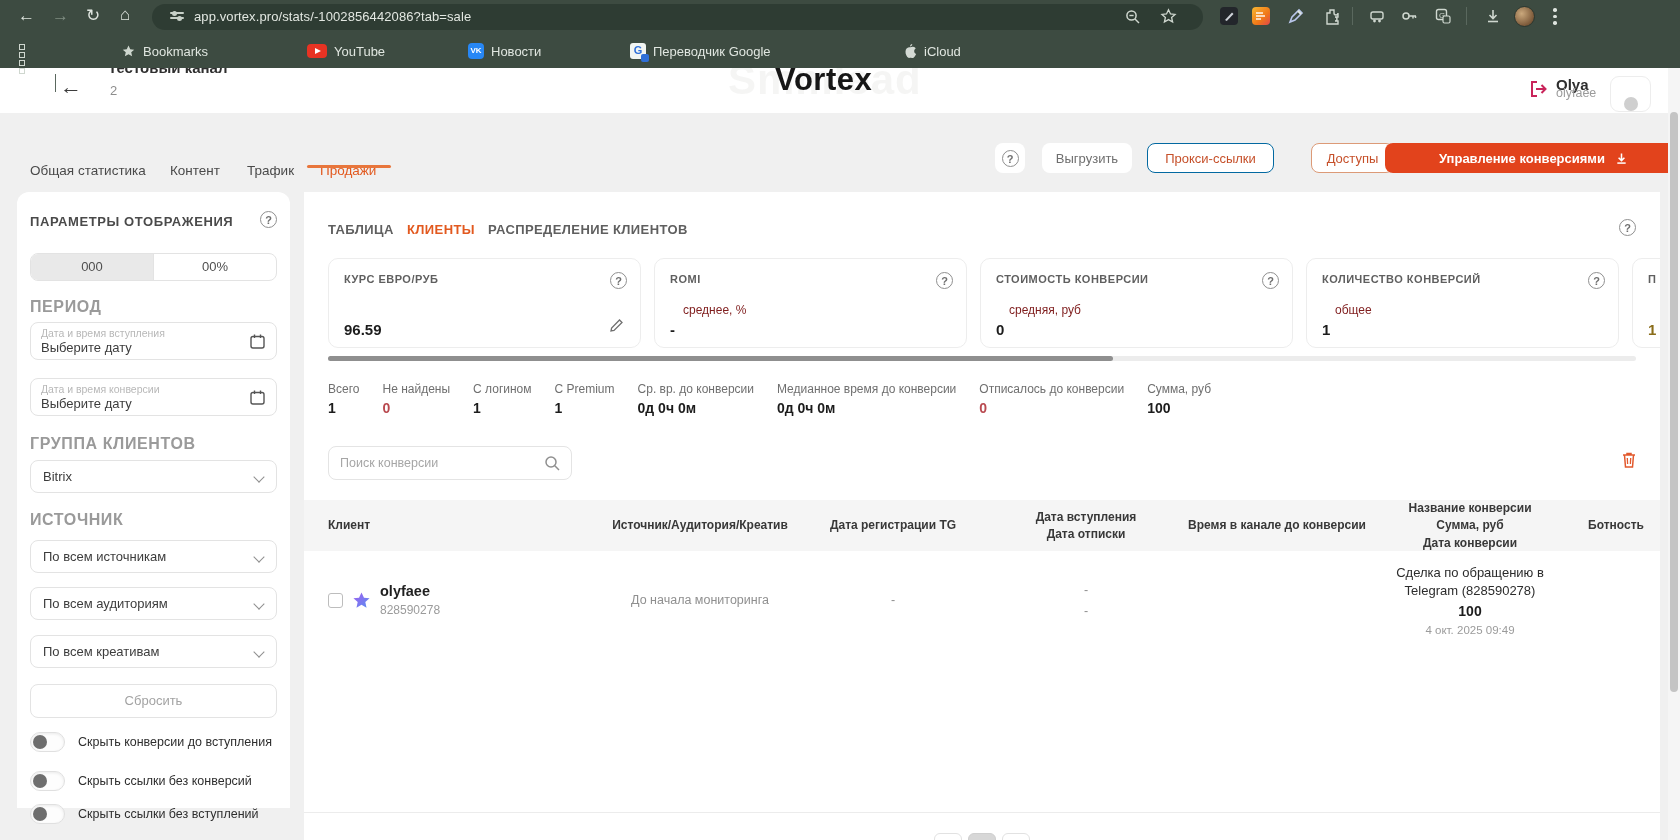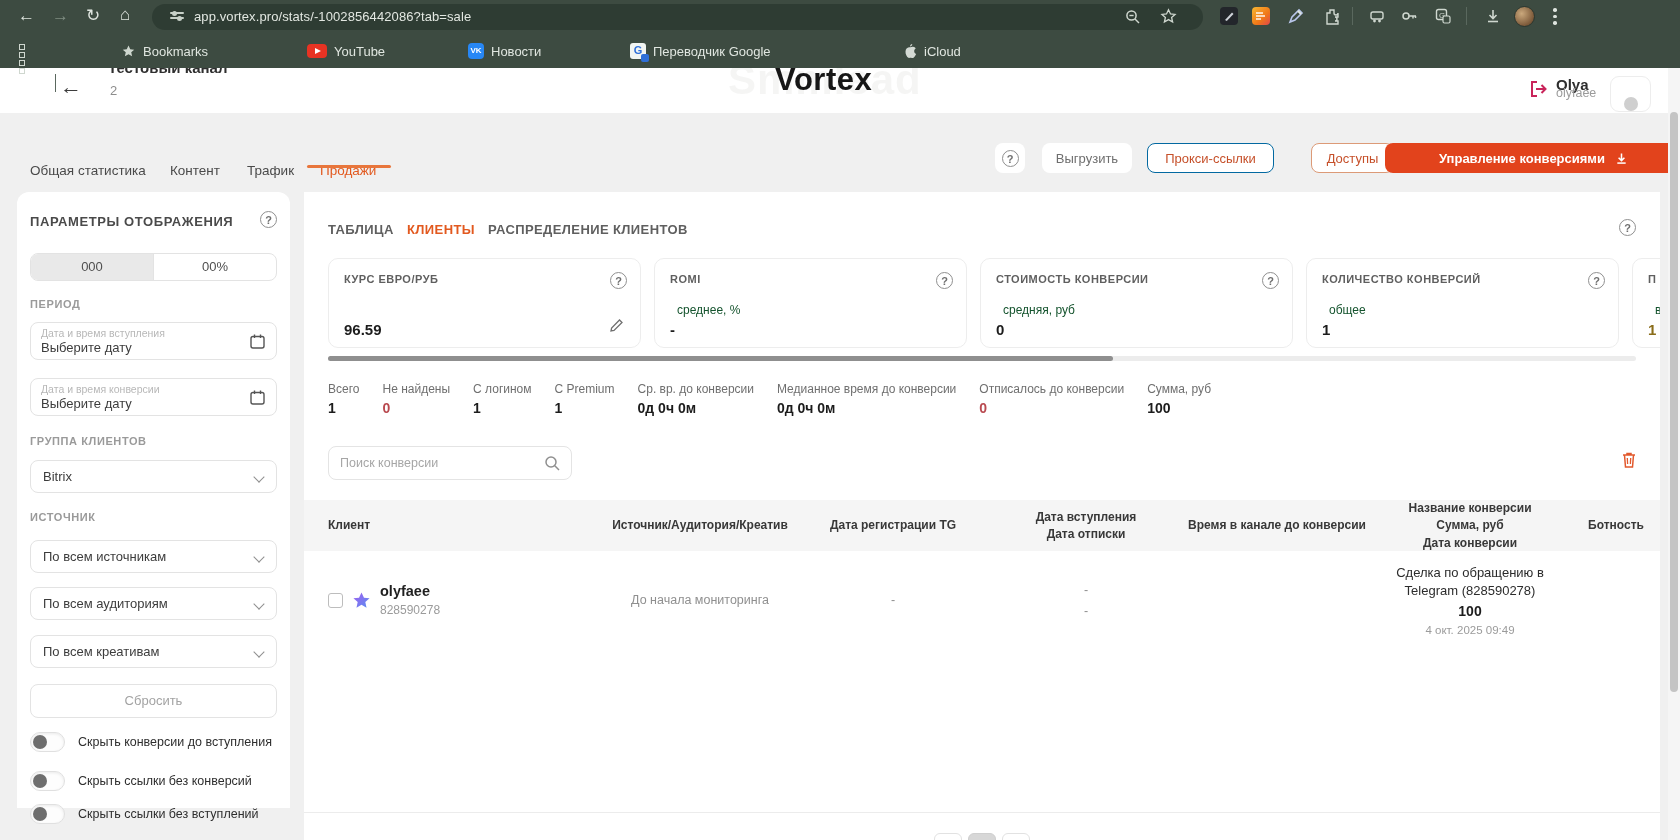--- a/index.html
+++ b/index.html
@@ -58,21 +58,21 @@
   .btn-manage { left:1385px; width:298px; background:#e2431c; color:#fff; font-weight:600; gap:9px; }
 
   
   #sidebar { position:absolute; left:17px; top:124px; width:273px; height:616px; background:#fff; border-radius:12px 12px 0 0; }
   .sb { position:absolute; left:13px; right:13px; }
   .sb-title { top:22px; font-size:13px; font-weight:bold; letter-spacing:0.6px; color:#4a4a4a; }
   .sb-help { position:absolute; right:13px; top:18px; }
   .seg { top:61px; height:28px; border:1px solid #e3e3e3; border-radius:8px; display:flex; overflow:hidden; background:#fff; }
   .seg div { flex:1; text-align:center; line-height:26px; font-size:13px; color:#4f4f4f; }
   .seg .on { background:#e9e9e9; }
-  .sb-label { font-size:11px; letter-spacing:0.6px; color:#9a9a9a; font-weight:bold; }
+  .sb-label { font-size:16px; letter-spacing:0.6px; color:#9a9a9a; font-weight:bold; }
   .lab-period { top:106px; } .lab-group { top:243px; } .lab-source { top:319px; }
   .datefield { height:38px; border:1px solid #e3e3e3; border-radius:8px; background:#fff; padding:4px 10px; position:absolute; left:13px; right:13px; }
   .df1 { top:130px; } .df2 { top:186px; }
   .df-lab { font-size:10.5px; color:#b8b8b8; }
   .df-val { font-size:13px; color:#3c3c3c; margin-top:1px; }
   .cal { position:absolute; right:10px; top:10px; }
   .select { position:absolute; left:13px; right:13px; height:33px; border:1px solid #e3e3e3; border-radius:8px; background:#fff; font-size:13px; color:#3c3c3c; line-height:31px; padding-left:12px; }
   .sel-group { top:268px; } .sel-1 { top:348px; } .sel-2 { top:395px; } .sel-3 { top:443px; }
   .chev { position:absolute; right:12px; top:12px; width:9px; height:9px; }
   .chev:after { content:""; position:absolute; left:0; top:0; width:7px; height:7px; border-right:1.6px solid #8f8f8f; border-bottom:1.6px solid #8f8f8f; transform:rotate(45deg); }
@@ -87,21 +87,21 @@
   #main { position:absolute; left:304px; top:124px; width:1356px; height:648px; background:#fff; border-radius:0; overflow:hidden; }
   .m-tab { position:absolute; top:30px; font-size:13px; font-weight:bold; letter-spacing:0.4px; color:#5f5f5f; }
   .m-tab.active { color:#e2591f; }
   .mt1 { left:24px; } .mt2 { left:103px; } .mt3 { left:184px; }
   .m-help { position:absolute; right:24px; top:26px; }
 
   .cards { position:absolute; left:24px; top:66px; right:0; height:90px; display:flex; gap:13px; overflow:hidden; }
   .card { flex:0 0 313px; height:90px; border:1px solid #ededed; border-radius:10px; position:relative; background:#fff; }
   .card-title { position:absolute; left:15px; top:14px; font-size:11px; font-weight:bold; letter-spacing:0.5px; color:#5f5f5f; }
   .card-help { position:absolute; right:13px; top:12px; }
-  .card-sub { position:absolute; left:22px; top:44px; font-size:12px; color:#14532d; }
+  .card-sub { position:absolute; left:28px; top:44px; font-size:12px; color:#7f1d1d; }
   .card-val { position:absolute; left:15px; top:62px; font-size:15px; font-weight:bold; color:#1c1c1c; }
   .pencil { position:absolute; right:15px; top:58px; }
 
   .hscroll { position:absolute; left:24px; top:164px; width:1308px; height:5px; background:#ececec; border-radius:3px; }
   .hscroll i { position:absolute; left:0; top:0; width:60%; height:5px; background:#8f8f8f; border-radius:3px; }
 
   .stats { position:absolute; left:24px; top:190px; display:flex; gap:23px; }
   .stat .sl { font-size:12px; color:#6f6f6f; }
   .stat .sv { font-size:14px; font-weight:bold; color:#1c1c1c; margin-top:4px; }
   .stat.hl .sv { color:#b9494f; }

